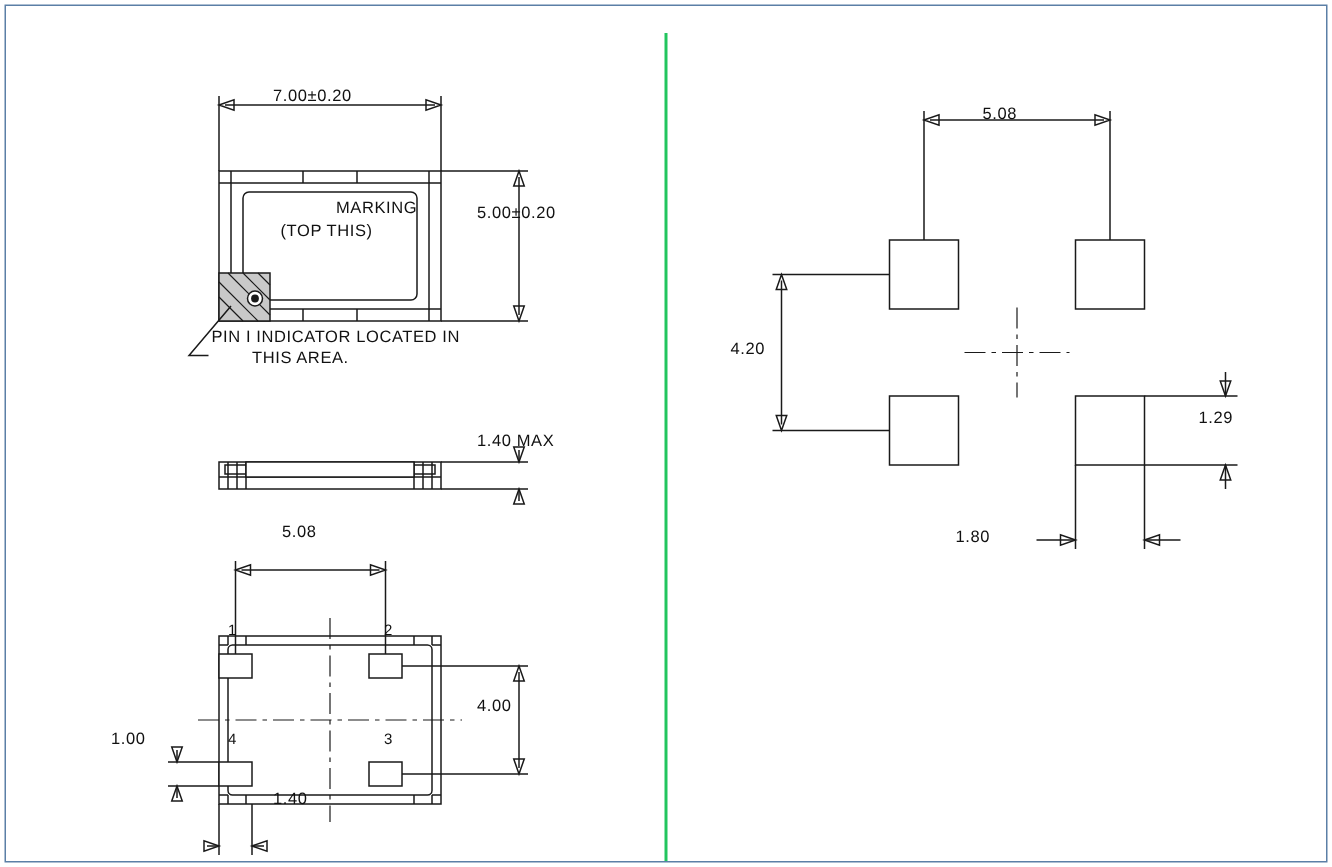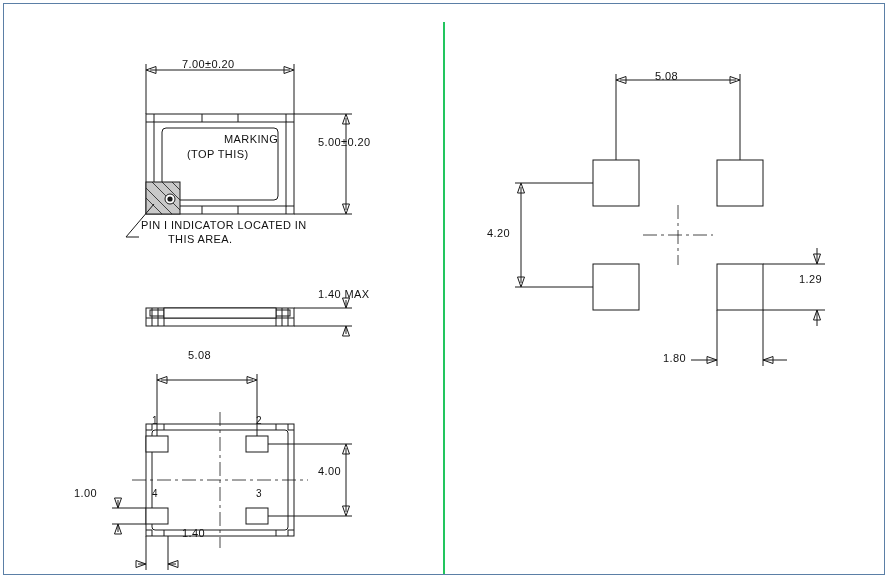--- a/index.html
+++ b/index.html
@@ -184,15 +184,15 @@
         <path class="ln" d="M270,288 L270,344 M316,288 L316,344"></path>
         <path class="ln" d="M244,338 L270,338 M316,338 L340,338"></path>
         <path class="ln" d="M270,338 L260,334.5 L260,341.5 Z" fill="#1a1a1a"></path>
         <path class="ln" d="M316,338 L326,334.5 L326,341.5 Z" fill="#1a1a1a"></path>
       </g>
     </svg>
 
     <div class="lbl" style="left:208px;top:48px;">5.08</div>
     <div class="lbl" style="left:40px;top:205px;">4.20</div>
     <div class="lbl" style="left:352px;top:251px;">1.29</div>
-    <div class="lbl" style="left:216px;top:330px;text-align:right;">1.80</div>
+    <div class="lbl" style="left:190px;top:330px;text-align:right;">1.80</div>
   </div>
 </div>
 
 </body></html>

